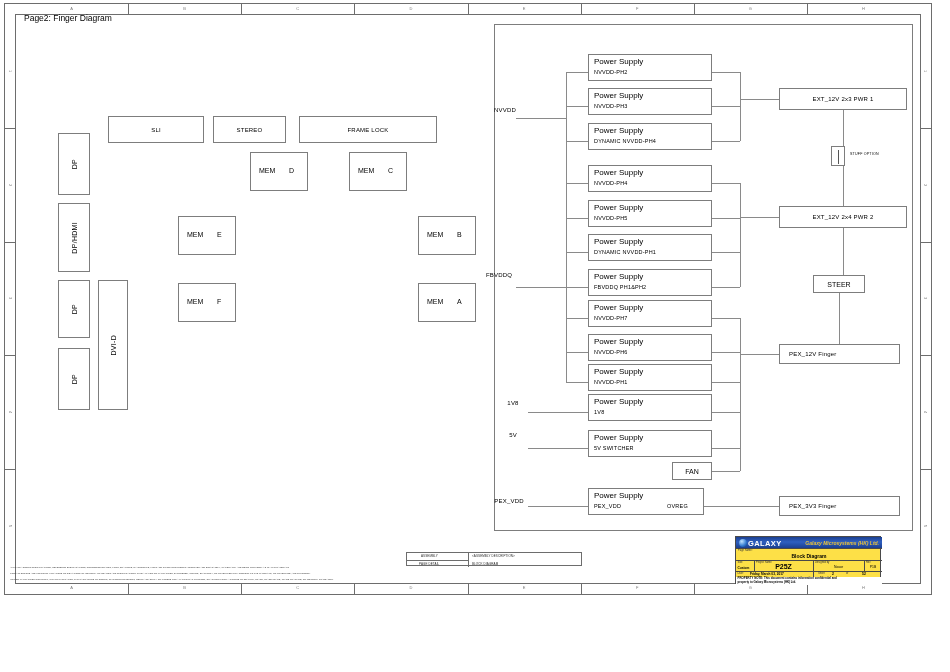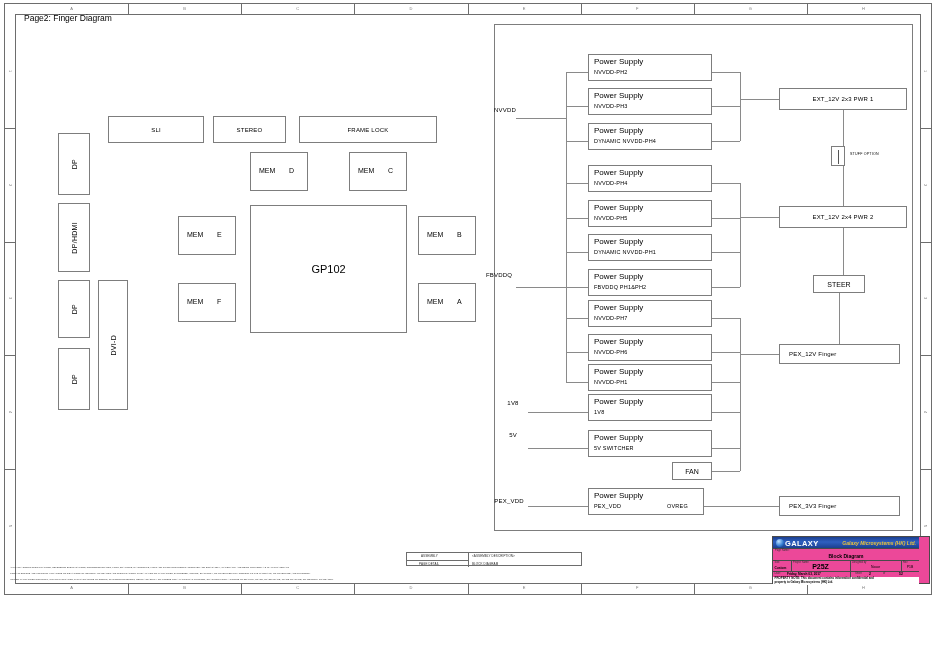--- a/index.html
+++ b/index.html
@@ -44,21 +44,21 @@
 
   
   .legal{position:absolute;font-size:2.2px;line-height:3.1px;color:#3a3a3a;letter-spacing:.05px;white-space:nowrap;}
 
   
   .atable{position:absolute;border:1px solid #6d6d6d;box-sizing:border-box;font-size:3px;}
   .atable .ln{position:absolute;background:#6d6d6d;}
   .atxt{position:absolute;font-size:3px;color:#2b2b2b;letter-spacing:.1px;white-space:nowrap;}
 
   
-  #titleblock{position:absolute;left:772px;top:536px;width:158px;height:48px;border:1px solid #4a4a4a;box-sizing:border-box;background:#ec4899;}
+  #titleblock{position:absolute;left:735px;top:536px;width:146px;height:48px;border:1px solid #4a4a4a;box-sizing:border-box;background:#fde047;}
   .tb-line{position:absolute;background:#4a4a4a;}
   #tb-logo{position:absolute;left:0;top:0;width:146px;height:11px;
            background:linear-gradient(180deg,#1b3f8f 0%,#2e5fc0 45%,#1b3f8f 100%);}
   #tb-logo .g{position:absolute;left:12px;top:1.5px;font-size:7.5px;font-weight:bold;color:#fff;letter-spacing:.4px;}
   #tb-logo .orb{position:absolute;left:3px;top:2px;width:8px;height:8px;border-radius:50%;
                 background:radial-gradient(circle at 35% 30%,#bfe2ff,#2f78d0 60%,#13386f);}
   #tb-logo .co{position:absolute;right:3px;top:2.5px;font-size:5px;font-weight:bold;color:#e9c23a;font-style:italic;}
   .tb-t{position:absolute;white-space:nowrap;}
   .tb-k{font-size:2.6px;color:#333;}
   #tb-prop{position:absolute;left:0;top:40px;width:146px;height:8px;background:#fff;}
@@ -175,23 +175,20 @@
   </div>
   <div class="box" style="left:178px;top:283px;width:58px;height:39px;">
     <span style="position:absolute;left:8px;top:14px;font-size:7px;">MEM</span>
     <span style="position:absolute;left:38px;top:14px;font-size:7px;">F</span>
   </div>
   <div class="box" style="left:418px;top:283px;width:58px;height:39px;">
     <span style="position:absolute;left:8px;top:14px;font-size:7px;">MEM</span>
     <span style="position:absolute;left:38px;top:14px;font-size:7px;">A</span>
   </div>
 
-  <div class="box ctr lbl-lg" style="left:250px;top:205px;width:157px;height:128px;">
-    <span>GP102</span>
-  </div>
 
   <div class="box" style="left:494px;top:24px;width:419px;height:507px;border-color:#7d7d7d;"></div>
 
   <div id="psu-layer">
       <div class="psu" style="left: 588px; top: 54px; width: 124px; height: 27px;">
         <div class="title">Power Supply</div>
         <div class="sub">NVVDD-PH2</div>
       </div>
       <div class="psu" style="left: 588px; top: 88px; width: 124px; height: 27px;">
         <div class="title">Power Supply</div>

